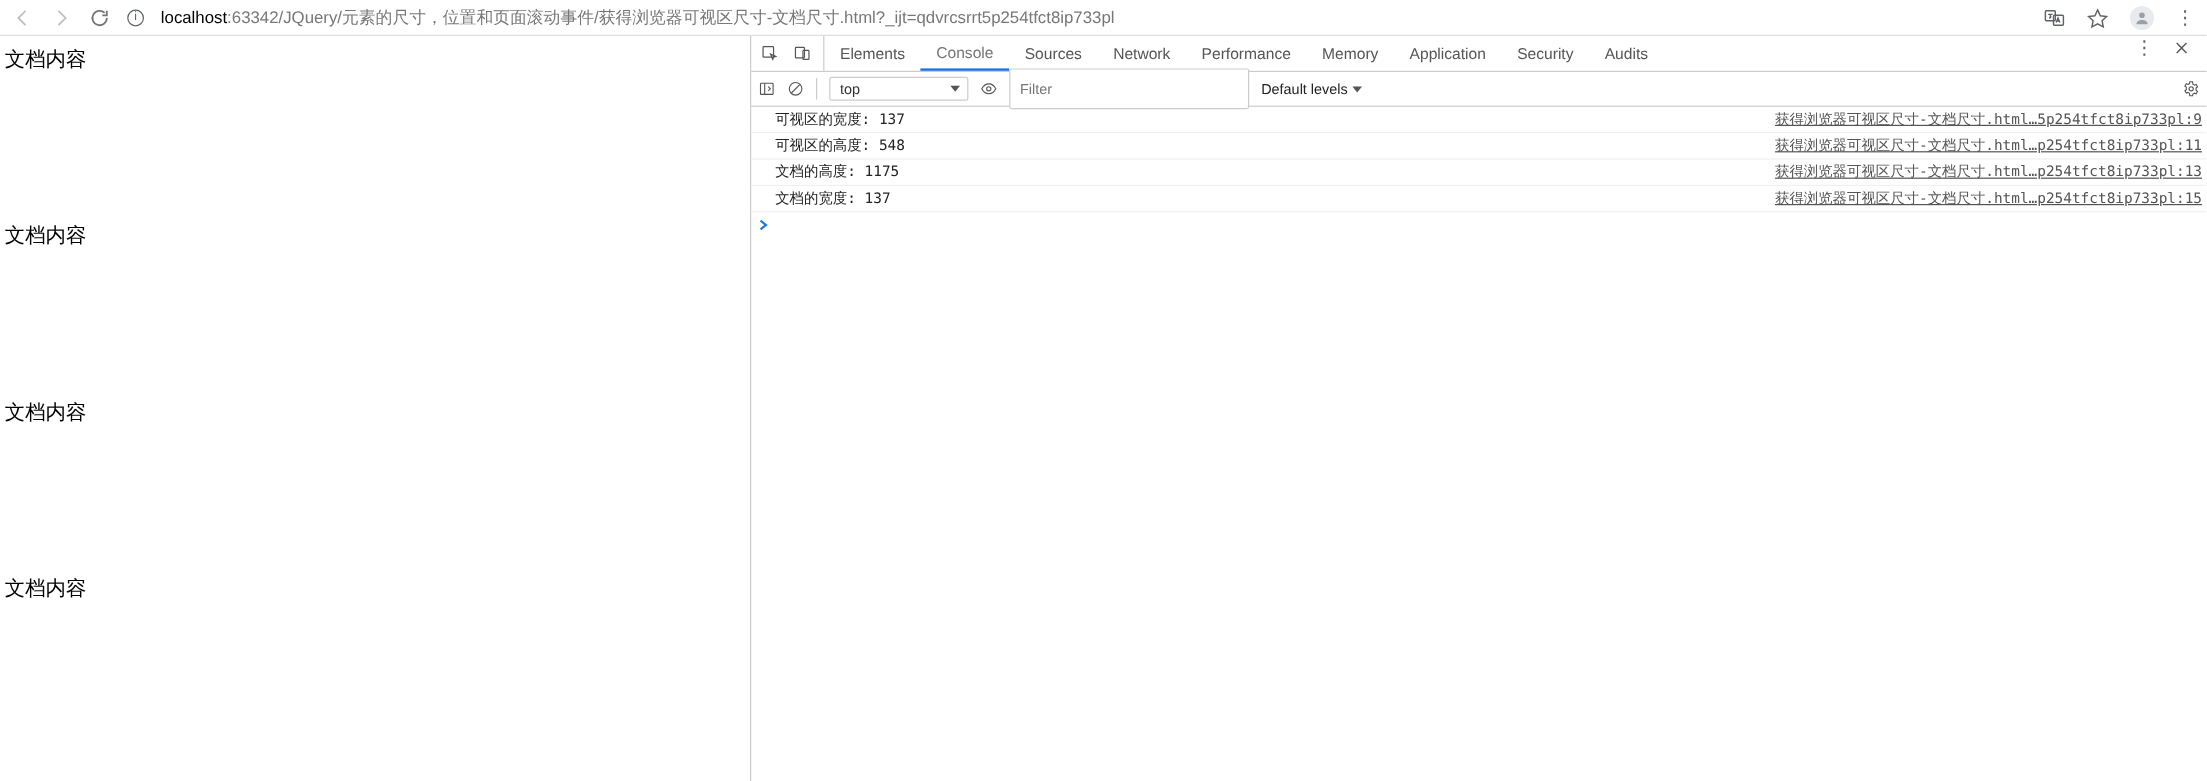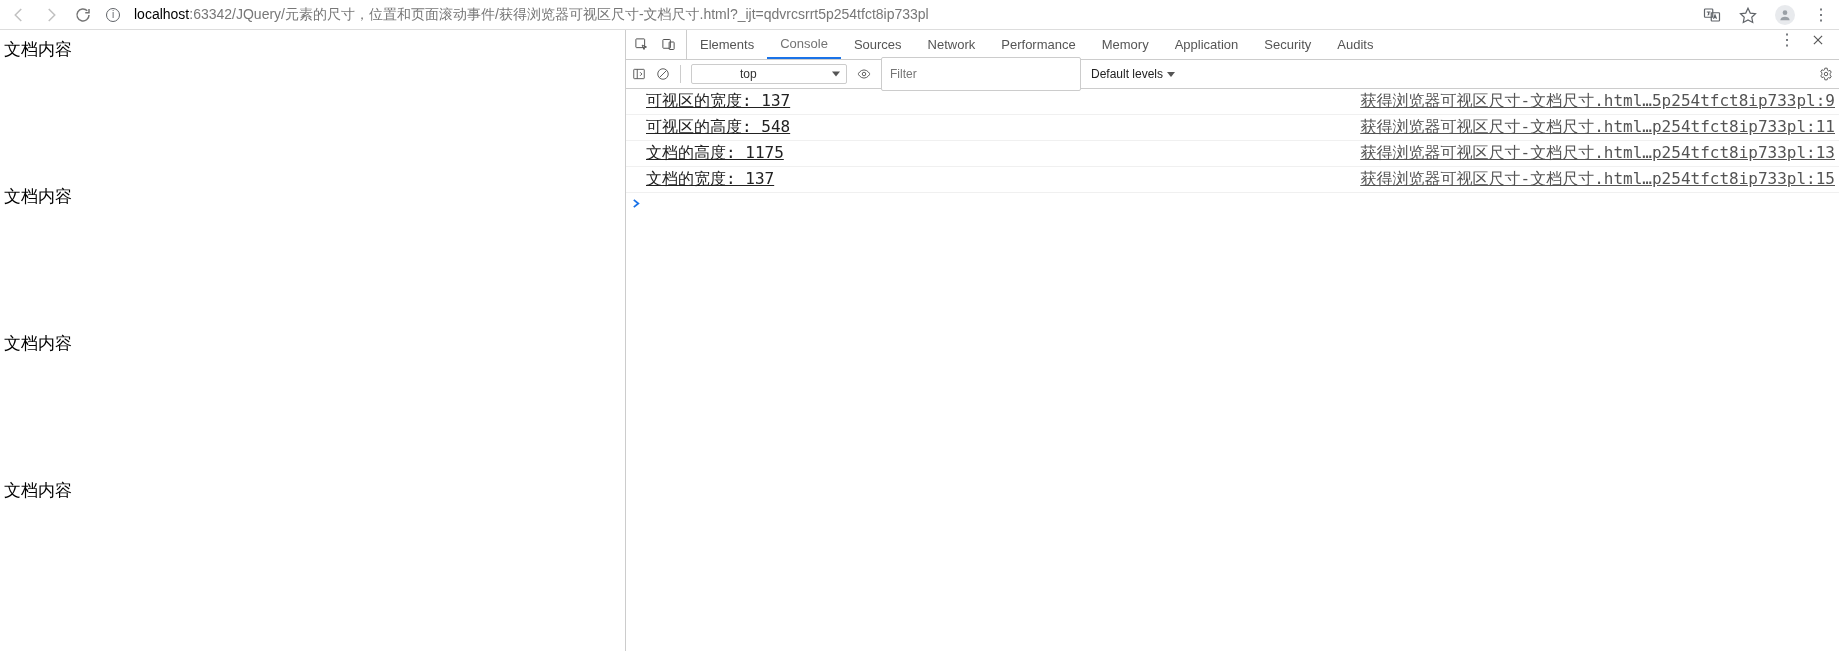--- a/index.html
+++ b/index.html
@@ -42,32 +42,32 @@
   .dt-left-icons svg{width:15px;height:15px;stroke:#555;fill:none;stroke-width:1.6;}
   .dt-tab{ padding:0 13px; height:100%; display:flex; align-items:center; cursor:pointer; color:#555;}
   .dt-tab.active{ color:#737373; border-bottom:2px solid #1a73e8; margin-bottom:-1px;}
   .dt-tab-spacer{flex:1;}
   .dt-right-icons{display:flex;align-items:center;gap:16px;padding:0 8px;color:#555;}
 
   
   .con-bar { display:flex; align-items:center; height:29px; border-bottom:1px solid #ccc; padding:0 6px; gap:10px; font-size:12px; color:#333;}
   .con-bar svg{width:14px;height:14px;stroke:#555;fill:none;stroke-width:1.6;}
   .no-icon{ width:16px;height:16px;stroke:#555; }
-  .ctx-sel{ display:flex;align-items:center;gap:0;border:1px solid #ccc; border-radius:2px; height:20px;padding-left:40px;}
+  .ctx-sel{ display:flex;align-items:center;gap:0;border:1px solid #ccc; border-radius:2px; height:20px;}
   .ctx-sel .txt{padding:0 22px 0 8px;min-width:114px; position:relative;}
   .ctx-sel .caret{ position:absolute; right:6px; top:50%; transform:translateY(-50%); border-left:4px solid transparent;border-right:4px solid transparent;border-top:5px solid #555;}
   .eye-ico{width:18px;height:18px;}
   .filter-inp{ height:20px; border:1px solid #ccc; border-radius:2px; padding:16px 8px; min-width:200px; font-size:12px; color:#888;}
   .level-sel{display:flex;align-items:center;gap:4px;color:#222;}
   .level-sel .caret{border-left:4px solid transparent;border-right:4px solid transparent;border-top:5px solid #555;}
   .con-bar-spacer{flex:1;}
   .gear{width:16px;height:16px;stroke:#555;}
 
   
-  .con-body{ flex:1; overflow:auto; font-family:Menlo,Consolas,monospace; font-size:16px; color:#222;text-decoration:underline;}
+  .con-body{ flex:1; overflow:auto; font-family:Menlo,Consolas,monospace; font-size:12px; color:#222;}
   .con-row{ display:flex; align-items:flex-start; padding:2px 4px 2px 20px; border-bottom:1px solid #f0f0f0;}
   .con-msg{white-space:pre;}
   .con-src{ margin-left:auto; color:#545454; text-decoration:underline; white-space:nowrap; font-family:Menlo,Consolas,monospace;}
   .con-prompt{ padding:4px 4px 4px 6px; color:#1a73e8; font-family:Menlo,Consolas,monospace; font-size:12px;}
   .con-prompt svg{width:9px;height:9px;stroke:#1a73e8;fill:none;stroke-width:2;}
 
   .sidebar-toggle{width:14px;height:14px;}
 
   .vsep{width:1px;height:18px;background:#ccc;}
 </style>

